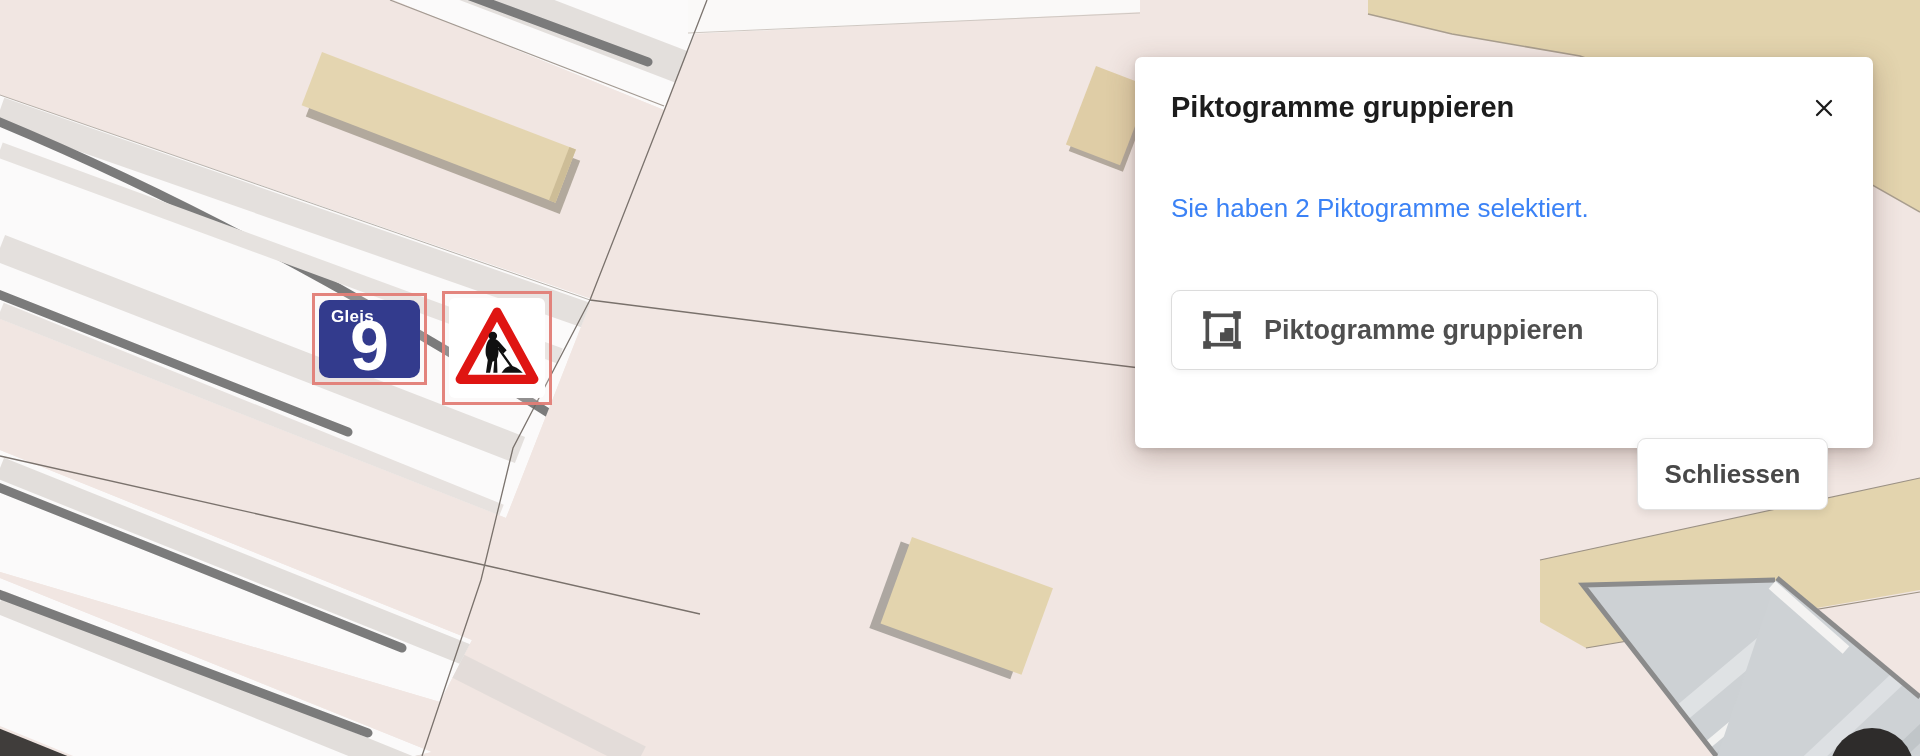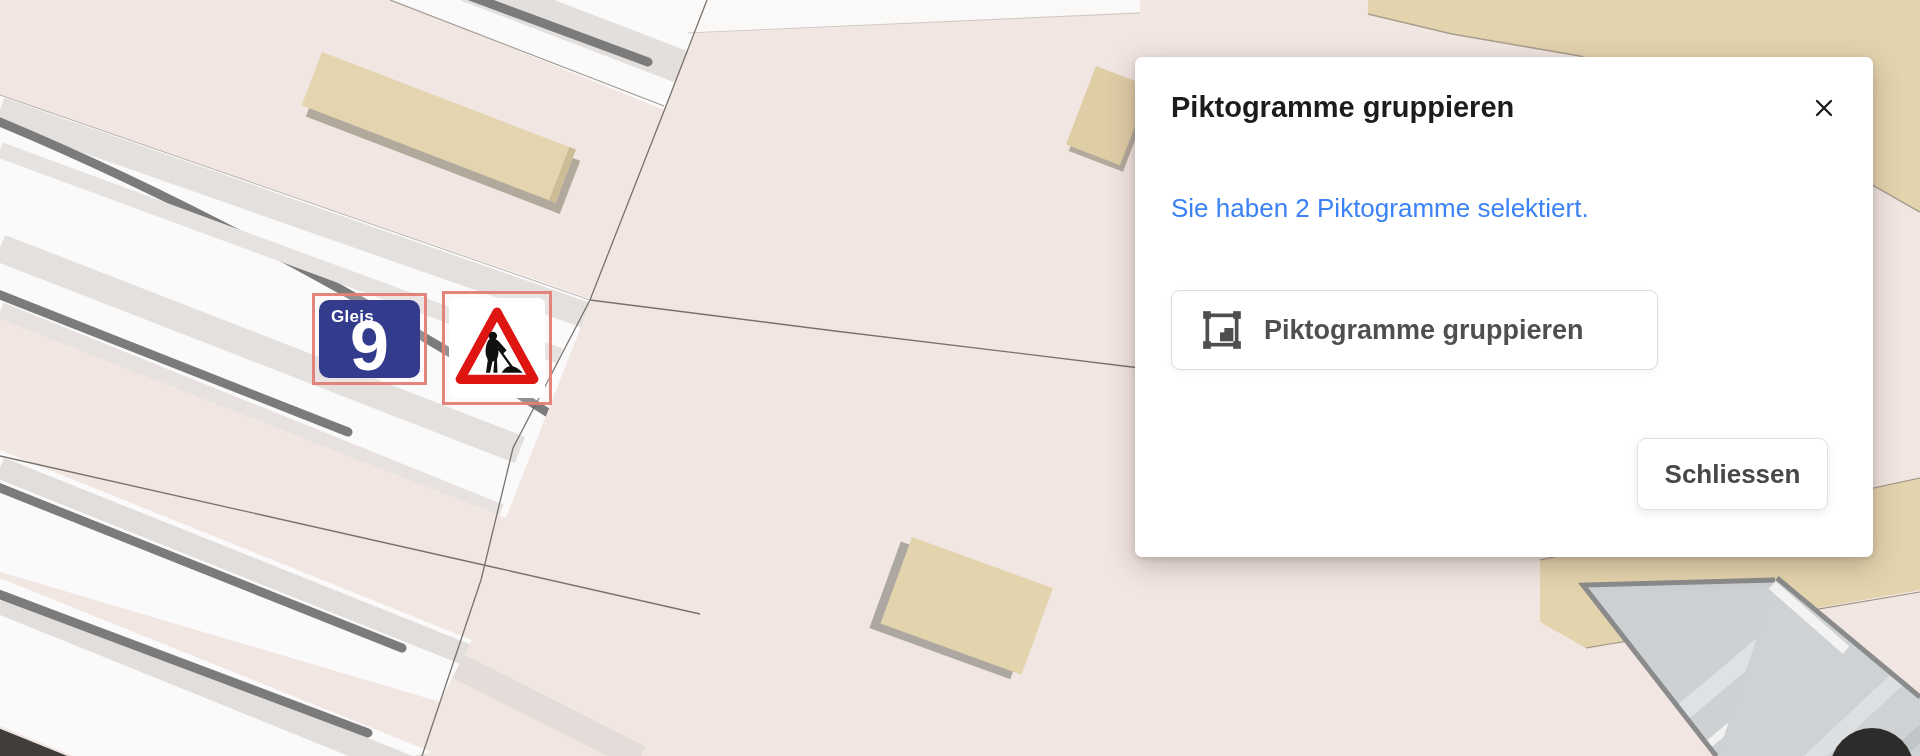--- a/index.html
+++ b/index.html
@@ -22,21 +22,21 @@
   }
   .track-sign .gleis{position:absolute;left:12px;top:7px;font-size:17px;font-weight:700;letter-spacing:.3px;}
   .track-sign .num{position:absolute;left:0;right:0;top:10px;text-align:center;font-size:70px;font-weight:700;line-height:1.05;}
   .warn-card{
     position:absolute;inset:4px;background:#ffffff;border-radius:6px;
     display:flex;align-items:center;justify-content:center;
   }
 
   
   .dialog{
-    position:absolute;left:1135px;top:57px;width:738px;height:500px;
+    position:absolute;left:1135px;top:57px;width:738px;height:391px;
     background:#fff;border-radius:7px;box-sizing:border-box;
     box-shadow:0 8px 28px rgba(82,52,46,.30), 0 2px 6px rgba(0,0,0,.12);
   }
   .dialog .title{
     position:absolute;left:36px;top:34px;font-size:29px;font-weight:700;color:#1c1c1c;
   }
   .dialog .close-btn{
     position:absolute;right:34px;top:36px;width:30px;height:30px;border:none;background:none;
     cursor:pointer;padding:0;display:flex;align-items:center;justify-content:center;
   }

